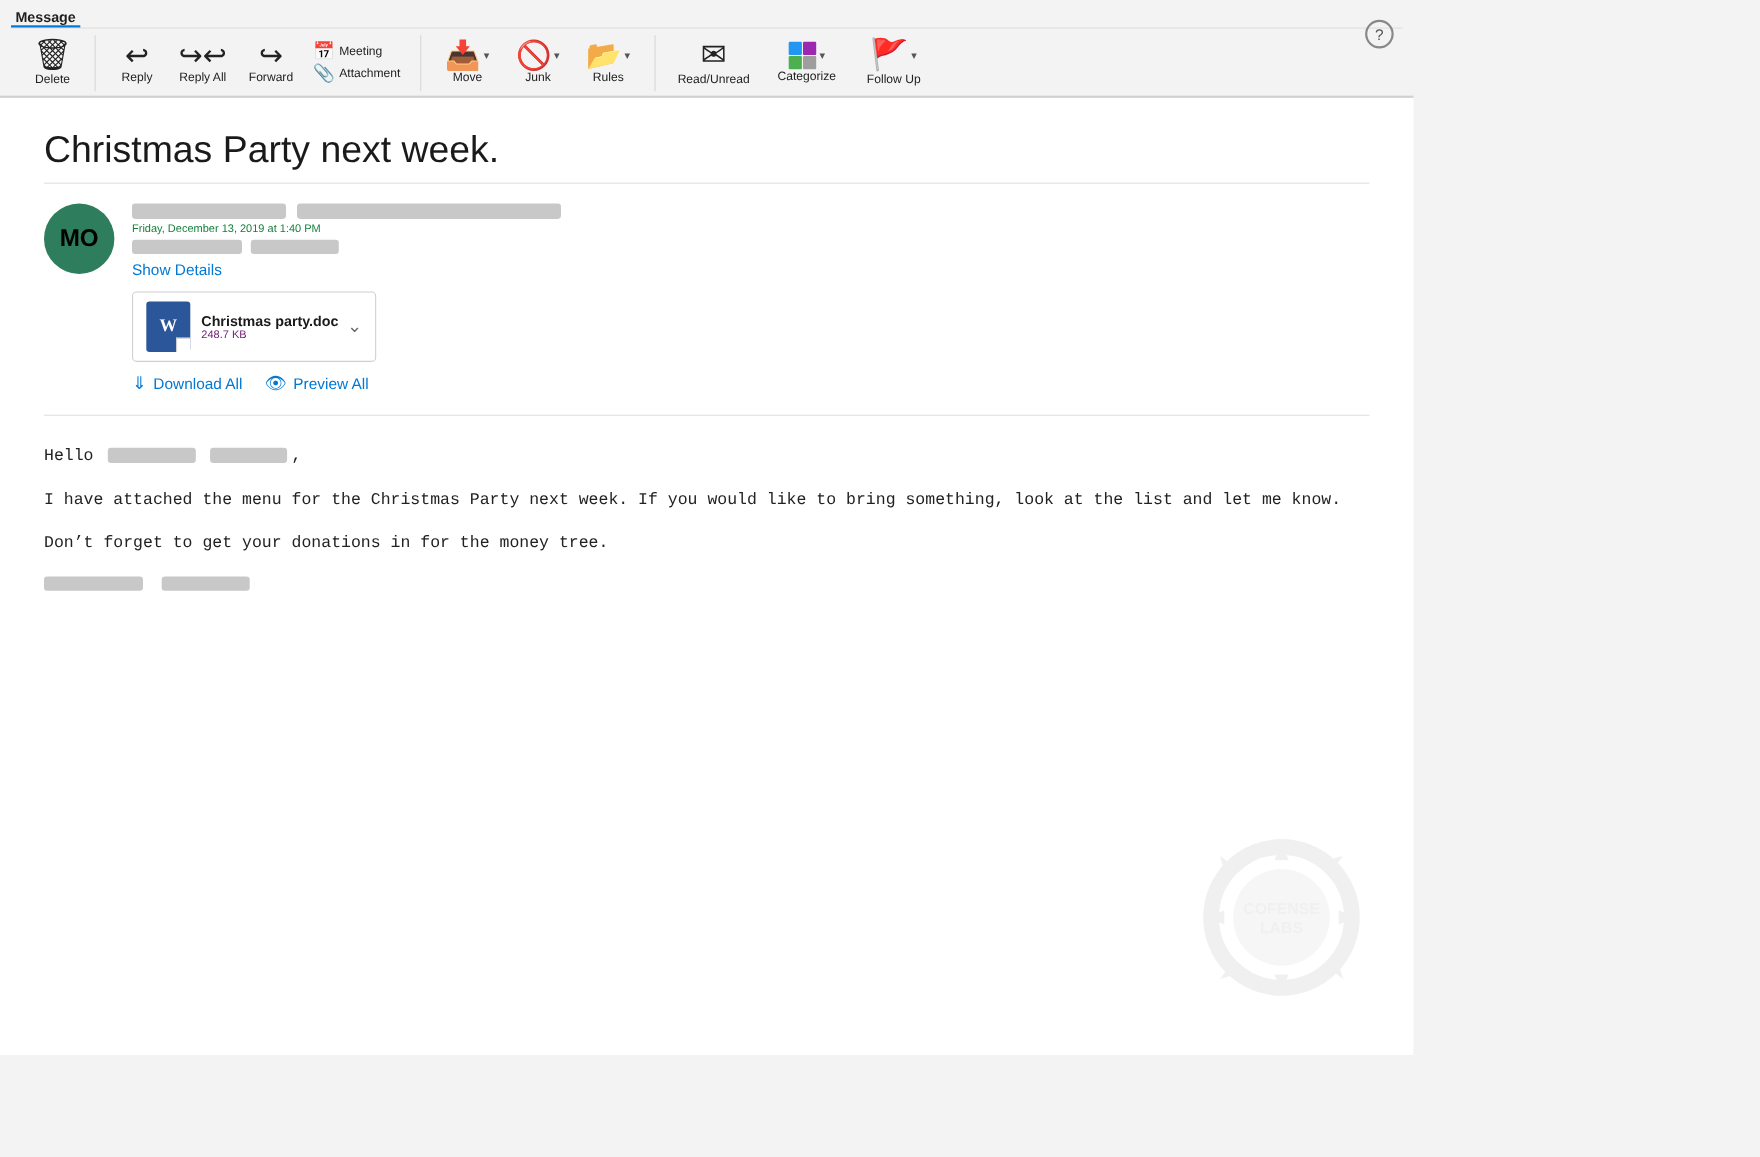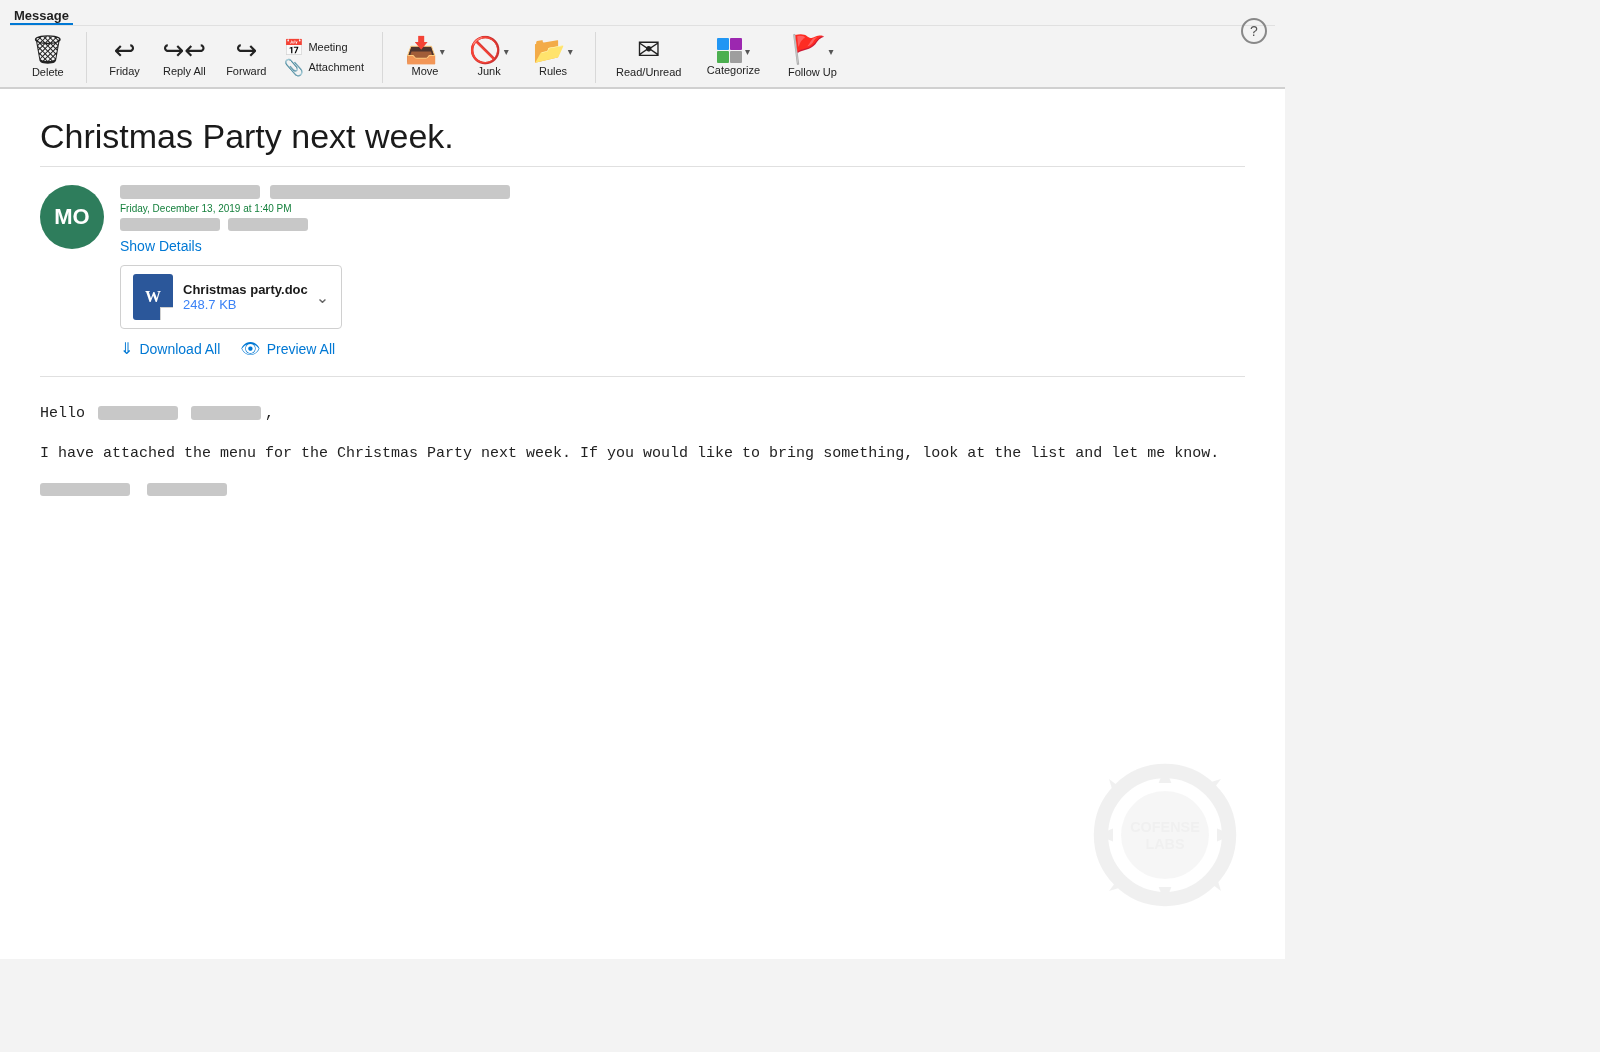--- a/index.html
+++ b/index.html
@@ -114,21 +114,21 @@
       align-items: flex-start;
       margin-bottom: 18px;
       padding-bottom: 18px;
       border-bottom: 1px solid #e0e0e0;
     }
     .avatar {
       width: 64px;
       height: 64px;
       border-radius: 50%;
       background: #2e7d5c;
-      color: #ffffff;
+      color: #000000;
       font-size: 22px;
       font-weight: 600;
       display: flex;
       align-items: center;
       justify-content: center;
       margin-right: 16px;
       flex-shrink: 0;
     }
     .meta-details { flex: 1; }
     .meta-from {
@@ -197,21 +197,21 @@
       content: '';
       position: absolute;
       bottom: 0; right: 0;
       width: 12px; height: 12px;
       background: #fff;
       border-top: 1px solid #d0d0d0;
       border-left: 1px solid #d0d0d0;
     }
     .attachment-info { flex: 1; }
     .attachment-name { font-size: 13px; font-weight: 600; color: #1a1a1a; }
-    .attachment-size { font-size: 13px; color: #3b82f6; }
+    .attachment-size { font-size: 10px; color: #701a75; }
     .attachment-chevron {
       font-size: 16px;
       color: #666;
       margin-left: 8px;
     }
     .attachment-actions {
       display: flex;
       flex-direction: row;
       gap: 20px;
       margin-top: 10px;
@@ -280,21 +280,21 @@
         <button class="ribbon-btn">
           <span class="icon">🗑</span>
           <span class="label">Delete</span>
         </button>
       </div>
 
       <div class="ribbon-group">
 
         <button class="ribbon-btn" style="min-width:52px;">
           <span class="icon" style="font-size:26px;">↩</span>
-          <span class="label">Friday</span>
+          <span class="label">Reply</span>
         </button>
 
         <button class="ribbon-btn" style="min-width:52px;">
           <span class="icon" style="font-size:26px;">↪↩</span>
           <span class="label">Reply All</span>
         </button>
 
         <button class="ribbon-btn" style="min-width:52px;">
           <span class="icon" style="font-size:26px;">↪</span>
           <span class="label">Forward</span>
@@ -432,20 +432,21 @@
       </div>
     </div>
 
     <div class="email-body">
       <p>
         <span>Hello</span>
         <span class="redacted" style="background:#c8c8c8; height:14px; display:inline-block; border-radius:3px; width:80px; margin: 0 4px; vertical-align:middle;"></span>
         <span class="redacted" style="background:#c8c8c8; height:14px; display:inline-block; border-radius:3px; width:70px; margin-right:4px; vertical-align:middle;"></span>,
       </p>
       <p>I have attached the menu for the Christmas Party next week. If you would like to bring something, look at the list and let me know.</p>
+      <p>Don’t forget to get your donations in for the money tree.</p>
 
       <p>
         <span class="redacted" style="background:#c8c8c8; height:13px; display:inline-block; border-radius:3px; width:90px; margin-right:8px;"></span>
         <span class="redacted" style="background:#c8c8c8; height:13px; display:inline-block; border-radius:3px; width:80px;"></span>
       </p>
     </div>
 
     <div class="watermark">
       <svg viewBox="0 0 200 200" xmlns="http://www.w3.org/2000/svg">
 

